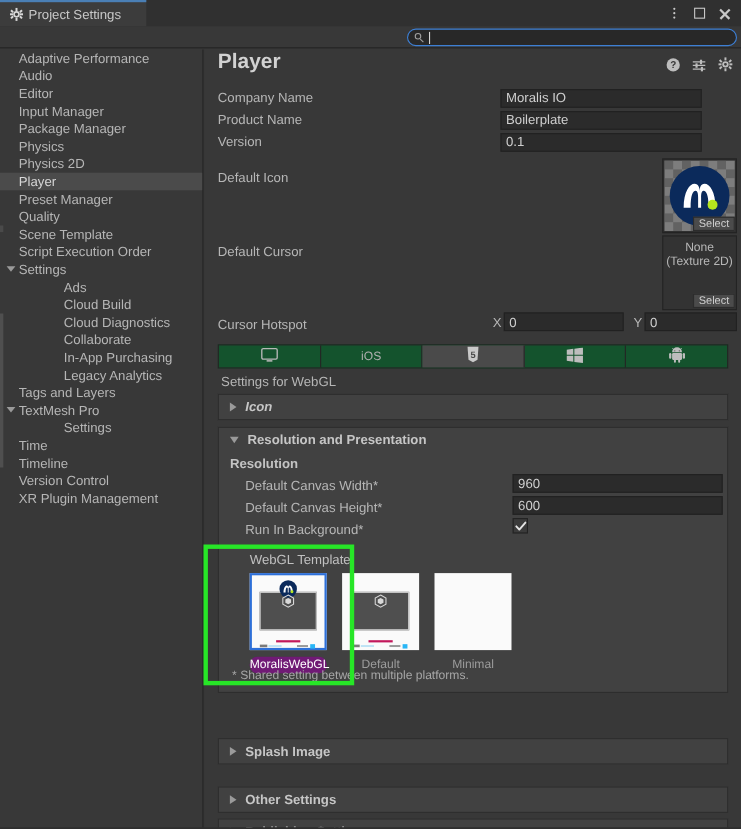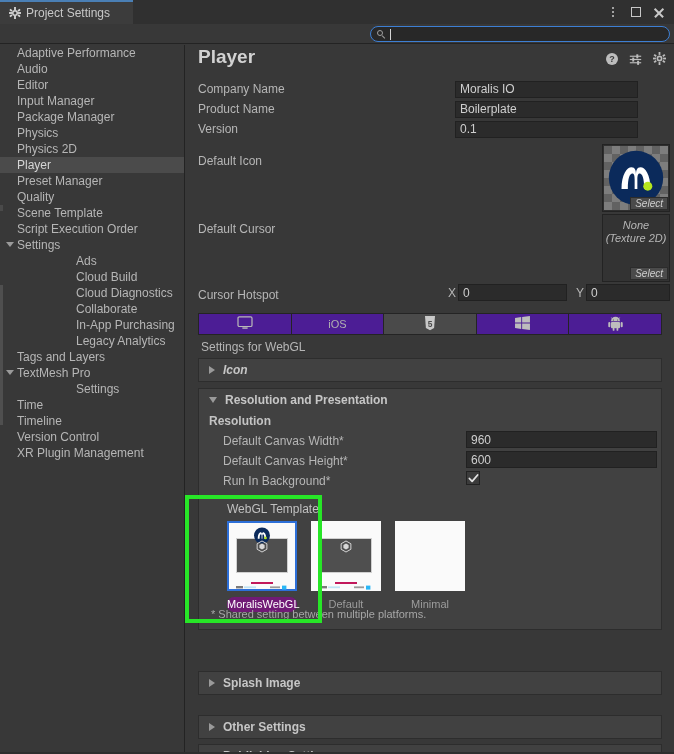--- a/index.html
+++ b/index.html
@@ -62,21 +62,21 @@
   
   .sidebar {
     position: absolute; left: 0; top: 45px; width: 185px; height: 709px;
     background: #383838; border-right: 1px solid #232323;
     overflow: hidden;
   }
   .nav-item {
     height: 16px; line-height: 16px; font-size: 12px; color: #b6b6b6;
     padding-left: 17px; white-space: nowrap; position: relative;
   }
-  .nav-item.depth1 { padding-left: 28px; margin-left: 48px; }
+  .nav-item.depth1 { padding-left: 58px; }
   .nav-item.selected { background: #4b4b4b; color: #d6d6d6; }
   .nav-item .arrow {
     position: absolute; left: 6px; top: 5px;
     width: 0; height: 0; border-left: 4.5px solid transparent; border-right: 4.5px solid transparent;
     border-top: 5px solid #9a9a9a;
   }
   .sb-thumb {
     position: absolute; left: 0px; top: 240px; width: 3px; height: 140px;
     background: #4f4f4f;
   }
@@ -109,21 +109,21 @@
   .finput {
     position: absolute; left: 257px; width: 183px; height: 17px;
     background: #2b2b2b; border: 1px solid #212121;
     color: #cfcfcf; font-size: 12px; line-height: 15px; padding-left: 4px;
     font-family: "Liberation Sans", sans-serif;
     display: flex; align-items: center;
   }
 
   
   .objbox {
-    position: absolute; background: #2f2f2f; border: 1px solid #232323; font-style: italic;
+    position: absolute; background: #2f2f2f; border: 1px solid #232323;
   }
   .checkerwrap { position:absolute; inset:1px; background:
       repeating-conic-gradient(#7d7d7d 0% 25%, #626262 0% 50%) 0 0 / 16px 16px; }
   .moralis-logo { position: absolute; }
   .select-btn {
     position: absolute; right: 1px; bottom: 1px; height: 13px; min-width: 36px;
     background: #4b4b4b; border: 1px solid #2c2c2c; color: #cfcfcf;
     font-size: 10px; line-height: 11px; text-align: center; padding: 0 4px;
   }
   .none-txt {
@@ -134,21 +134,21 @@
   
   .xy-lbl { position: absolute; font-size: 12px; color: #b6b6b6; }
   .xy-inp {
     position: absolute; height: 17px; background: #2b2b2b; border: 1px solid #212121;
     color: #cfcfcf; font-size: 12px; padding-left: 4px; display: flex; align-items: center;
   }
 
   
   .plat-tabs {
     position: absolute; left: 12px; top: 268px; width: 464px; height: 22px;
-    display: flex; background: #4c1d95; border: 1px solid #242424;
+    display: flex; background: #14532d; border: 1px solid #242424;
   }
   .plat-tab {
     flex: 1; display: flex; align-items: center; justify-content: center;
     border-right: 1px solid #242424; font-size: 11px; color: #b0b0b0;
   }
   .plat-tab:last-child { border-right: none; }
   .plat-tab.active { background: #4a4a4a; }
 
   .settings-for {
     position: absolute; left: 15px; top: 295px; font-size: 12px; color: #b6b6b6;

